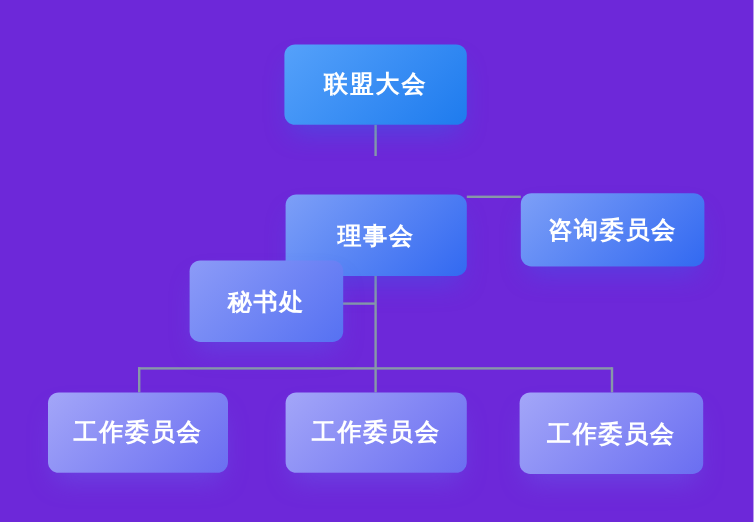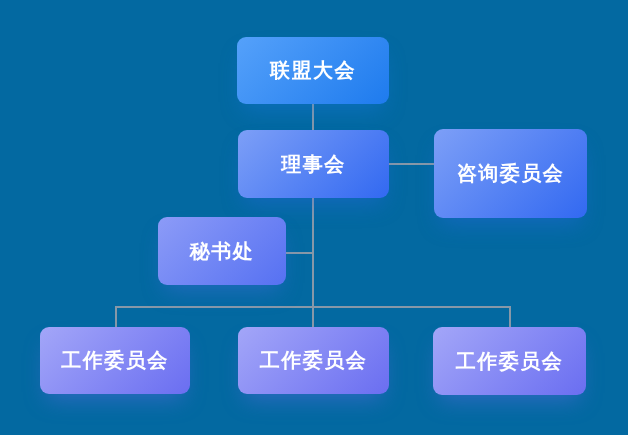--- a/index.html
+++ b/index.html
@@ -5,21 +5,21 @@
   html, body {
     margin: 0;
     padding: 0;
     background: #ffffff;
     font-family: "Liberation Sans", "DejaVu Sans", sans-serif;
   }
   .canvas {
     position: relative;
     width: 628px;
     height: 435px;
-    background: #0369a1;
+    background: #6d28d9;
     overflow: hidden;
   }
   .node {
     position: absolute;
     display: flex;
     align-items: center;
     justify-content: center;
     border-radius: 9px;
     color: #ffffff;
     font-weight: bold;
@@ -29,33 +29,34 @@
     user-select: none;
   }
   
   .row1 {
     background: linear-gradient(135deg, var(--row1_start, #55A1FA) 0%, var(--row1_end, #1E7BEE) 100%);
     box-shadow: 0 12px 22px -6px rgba(30,123,238,0.35);
   }
   .row2 {
     background: linear-gradient(135deg, var(--row2_start, #7D9FF7) 0%, var(--row2_end, #3269F1) 100%);
     box-shadow: 0 12px 22px -6px rgba(50,105,241,0.35);
+    margin-top: 32px;
   }
   .row3 {
     background: linear-gradient(135deg, var(--row3_start, #8C9BF7) 0%, var(--row3_end, #5671F2) 100%);
     box-shadow: 0 12px 22px -6px rgba(86,113,242,0.35);
   }
   .row4 {
     background: linear-gradient(135deg, var(--row4_start, #A3A6F8) 0%, var(--row4_end, #6A6EF1) 100%);
     box-shadow: 0 12px 22px -6px rgba(106,110,241,0.40);
   }
   
   .pos-assembly    { left: 237px; top: 37px;  width: 152px; height: 67px; }
   .pos-council     { left: 238px; top: 130px; width: 151px; height: 68px; }
-  .pos-advisory    { left: 434px; top: 129px; width: 153px; height: 89px; text-align: right; }
+  .pos-advisory    { left: 434px; top: 129px; width: 153px; height: 61px; text-align: right; }
   .pos-secretariat { left: 158px; top: 217px; width: 128px; height: 68px; }
   .pos-working1    { left: 40px;  top: 327px; width: 150px; height: 67px; }
   .pos-working2    { left: 238px; top: 327px; width: 151px; height: 67px; }
   .pos-working3    { left: 433px; top: 327px; width: 153px; height: 68px; }
   
   .line {
     position: absolute;
     background: var(--connector, #8798A8);
   }
   .l-assembly-council   { left: 312px; top: 104px; width: 1.5px; height: 26px; }

